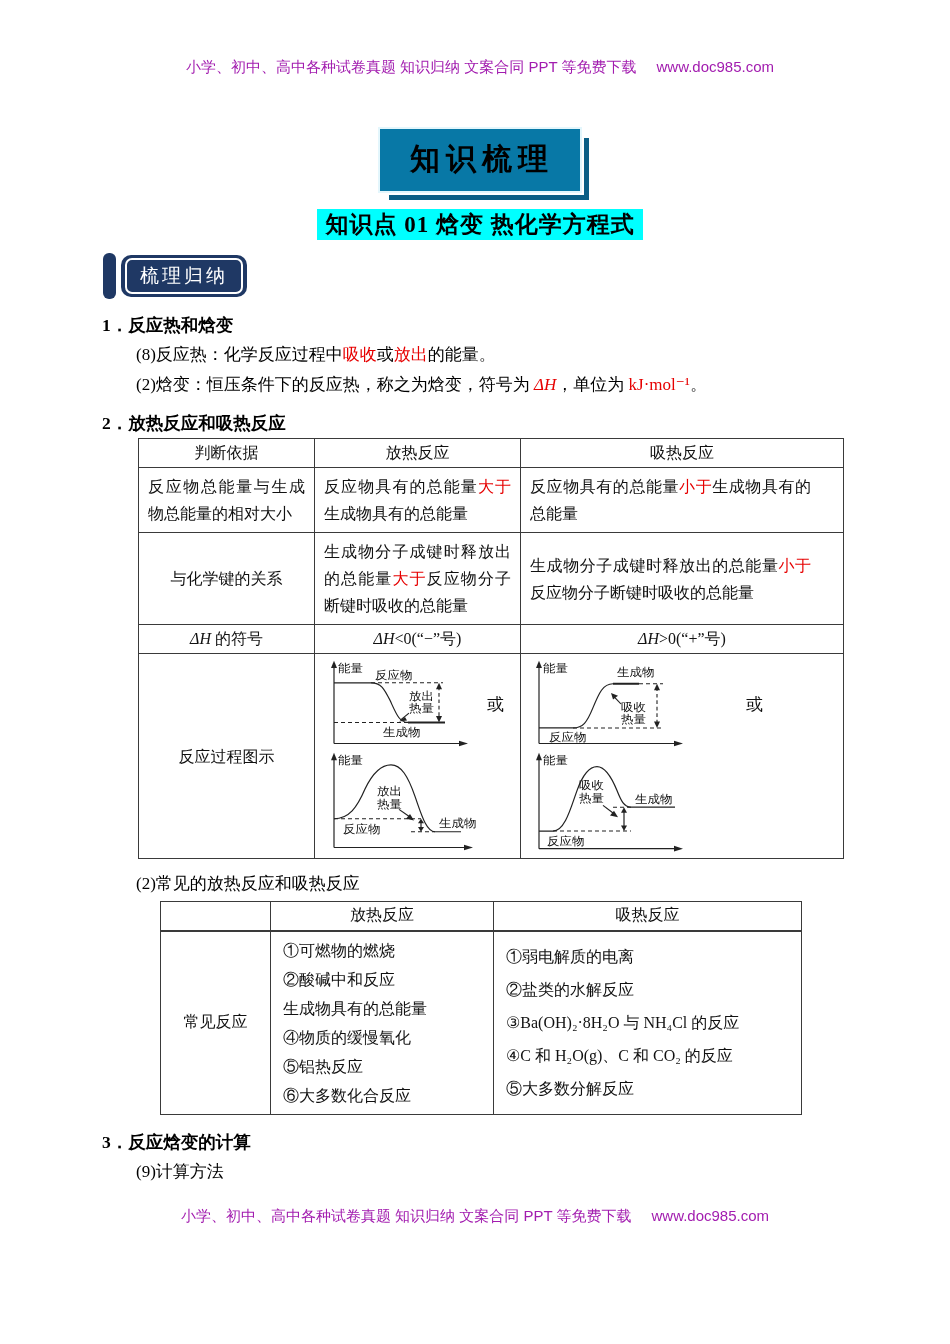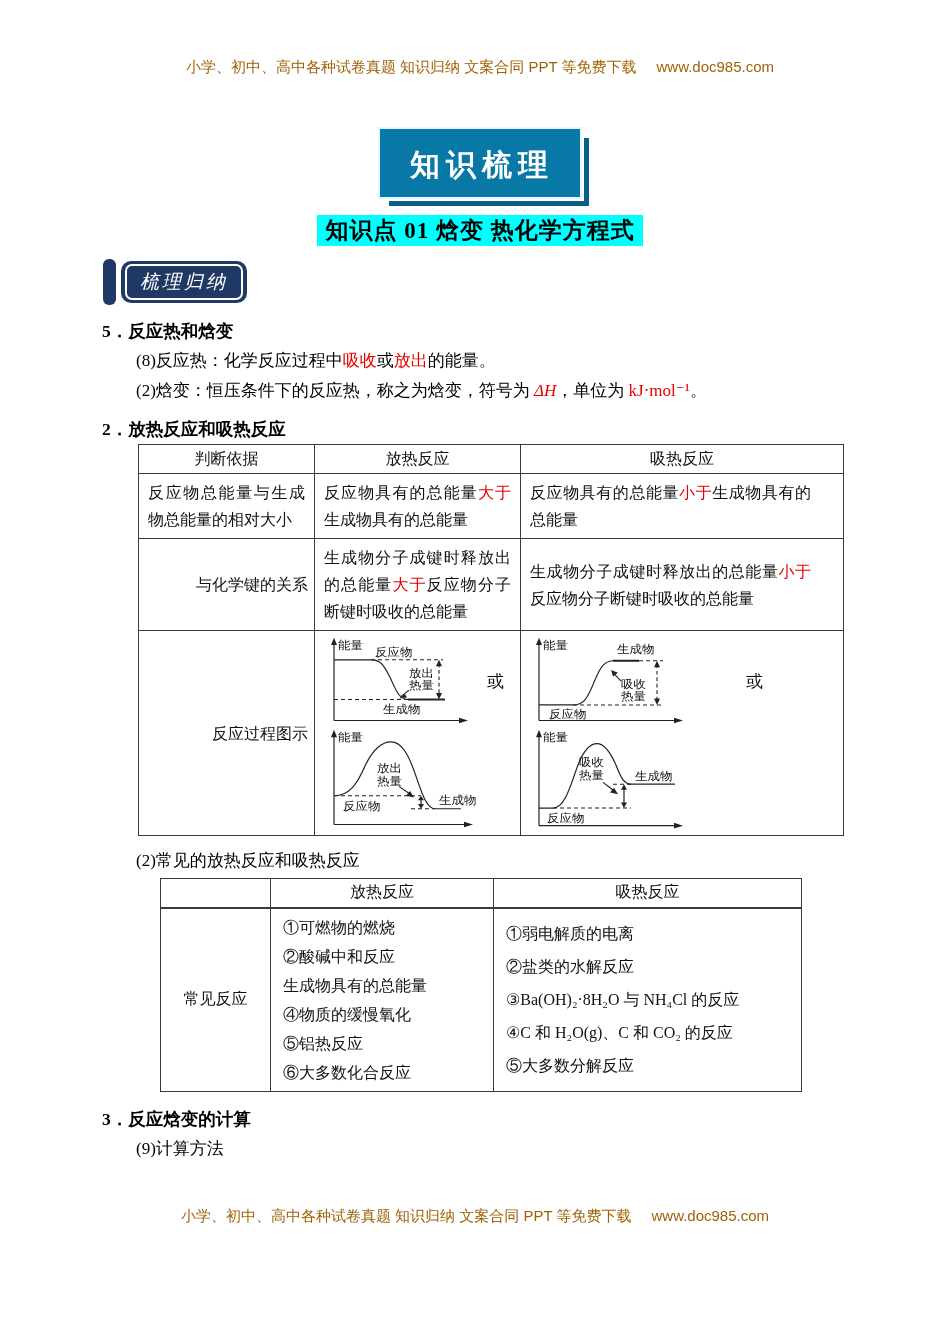--- a/index.html
+++ b/index.html
@@ -6,47 +6,47 @@
   * { box-sizing:border-box; }
   html,body { margin:0; padding:0; }
   body {
     width:950px; height:1344px; position:relative; overflow:hidden;
     background:#ffffff; color:#000;
     font-family:"Liberation Serif","DejaVu Serif",serif;
   }
   .page { padding:58px 90px 0 100px; }
 
   
-  .site-line { text-align:center; font-family:"Liberation Sans","DejaVu Sans",sans-serif; font-size:15px; color:#a16207; white-space:nowrap; }
+  .site-line { text-align:center; font-family:"Liberation Sans","DejaVu Sans",sans-serif; font-size:15px; color:#a21caf; white-space:nowrap; }
   .site-line .url { margin-left:20px; }
   .footer-line { position:absolute; left:0; right:0; bottom:118px; }
 
   
   .banner-wrap { display:flex; justify-content:center; margin-top:52px; }
   .banner {
-    position:relative; background:var(--teal); color:#ffffff;
+    position:relative; background:var(--teal); color:#000000;
     font-family:"Liberation Sans","DejaVu Sans",sans-serif;
     font-size:30px; font-weight:600; letter-spacing:6px;
-    padding:16px 26px 11px 30px; outline:2px solid #e3f6fc;
+    padding:10px 26px 11px 30px; outline:2px solid #e3f6fc;
   }
   .banner::after {
     content:""; position:absolute; left:9px; top:9px; right:-9px; bottom:-9px;
     border-right:5px solid var(--teal_dark); border-bottom:5px solid var(--teal_dark);
     pointer-events:none;
   }
 
   
   .topic { text-align:center; margin-top:18px; }
   .topic .hl {
     background:var(--cyan); font-weight:bold; font-size:23px;
     padding:3px 8px; letter-spacing:1px;
   }
 
   
-  .badge-row { display:flex; align-items:center; margin-top:12px; margin-left:3px; height:48px;font-style:italic; }
+  .badge-row { display:flex; align-items:center; margin-top:12px; margin-left:3px; height:48px; }
   .badge-bar { width:13px; height:46px; background:var(--navy); border-radius:6px; }
   .badge-pill { margin-left:5px; background:var(--navy); border-radius:10px; padding:3px 4px; }
   .badge-pill-inner {
     display:block; border:2px solid #fff; border-radius:7px; color:#fff;
     font-family:"Liberation Sans","DejaVu Sans",sans-serif;
     font-size:19px; letter-spacing:3px; padding:3px 13px;
   }
 
   
   .sec-h { font-weight:bold; font-size:17.5px; margin:12px 0 0 2px; line-height:26px; }
@@ -54,21 +54,21 @@
   .sub   { font-size:17px; margin:2px 0 0 36px; line-height:26px; }
   .red { color:var(--red); }
   .it  { font-style:italic; }
 
   
   table { border-collapse:collapse; table-layout:fixed; font-size:16px; color:#111; }
   td,th { border:1px solid var(--border); font-weight:normal; padding:2px 6px; vertical-align:middle; }
   .t1 { width:705px; margin:2px 0 0 38px; }
   .t1 .c0 { width:176px; } .t1 .c1 { width:206px; } .t1 .c2 { width:323px; }
   .t1 th { height:29px; text-align:center; }
-  .t1 .lbl { text-align:right; line-height:27px; }
+  .t1 .lbl { text-align:center; line-height:27px; }
   .t1 .just { text-align:justify; text-justify:inter-ideograph; line-height:27px; padding:5px 9px; }
   .t1 .endo-just { padding-right:32px; }
   .t1 .mid { text-align:center; height:29px; }
   .diagcell { padding:4px 2px 2px 6px; vertical-align:top; }
   .diag-top { display:flex; align-items:center; }
   .or { font-size:17px; }
   .or-exo { margin-left:16px; } .or-endo { margin-left:54px; }
 
   .t2 { width:641px; margin:4px 0 0 60px; }
   .t2 .c0 { width:110px; } .t2 .c1 { width:223px; } .t2 .c2 { width:308px; }
@@ -102,21 +102,21 @@
     <span class="hl">知识点 01  焓变  热化学方程式</span>
   </div>
 
   <div class="badge-row">
     <div class="badge-bar"></div>
     <div class="badge-pill">
       <span class="badge-pill-inner">梳理归纳</span>
     </div>
   </div>
 
-  <div class="sec-h">5．反应热和焓变</div>
+  <div class="sec-h">1．反应热和焓变</div>
   <div class="para">
     <span>(8)反应热：化学反应过程中</span><span class="red">吸收</span><span>或</span><span class="red">放出</span><span>的能量。</span>
   </div>
   <div class="para">
     <span>(2)焓变：恒压条件下的反应热，称之为焓变，符号为 </span><span class="red it">ΔH</span><span>，单位为 </span><span class="red">kJ·mol⁻¹</span><span>。</span>
   </div>
 
   <div class="sec-h">2．放热反应和吸热反应</div>
 
   <table class="t1">
@@ -136,20 +136,25 @@
       </td>
     </tr>
     <tr>
       <td class="lbl">与化学键的关系</td>
       <td class="just">
         <span>生成物分子成键时释放出的总能量</span><span class="red">大于</span><span>反应物分子断键时吸收的总能量</span>
       </td>
       <td class="just endo-just">
         <span>生成物分子成键时释放出的总能量</span><span class="red">小于</span><span>反应物分子断键时吸收的总能量</span>
       </td>
+    </tr>
+    <tr>
+      <td class="mid"><span class="it">ΔH</span><span> 的符号</span></td>
+      <td class="mid"><span class="it">ΔH</span><span>&lt;0(“−”号)</span></td>
+      <td class="mid"><span class="it">ΔH</span><span>&gt;0(“+”号)</span></td>
     </tr>
     <tr>
       <td class="lbl">反应过程图示</td>
 
       <td class="diagcell">
         <div class="diag-top">
           <svg width="150" height="92" viewBox="0 0 150 100" preserveAspectRatio="none">
             <line class="ln" x1="13" y1="8" x2="13" y2="93"></line>
                 <polygon class="tip" points="13,3 10,11 16,11"></polygon>
             <line class="ln" x1="13" y1="93" x2="141" y2="93"></line>

